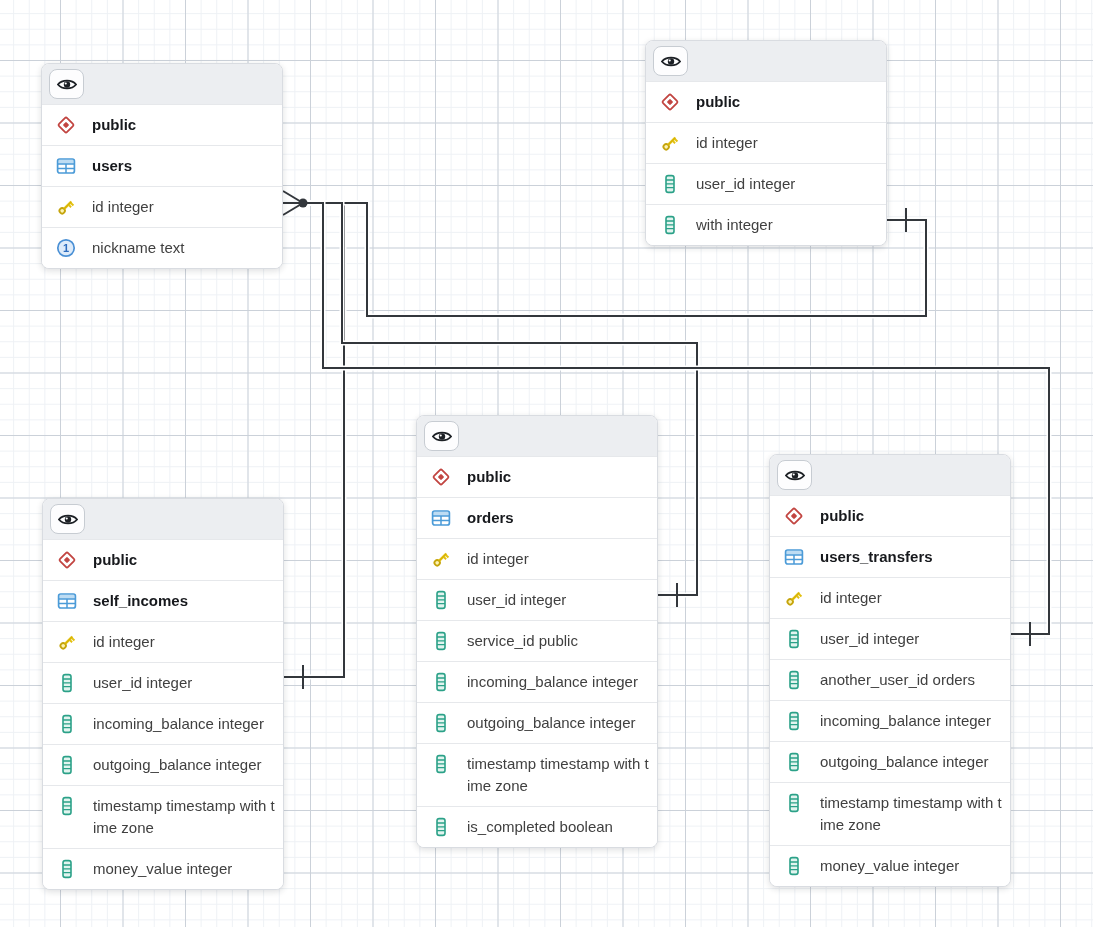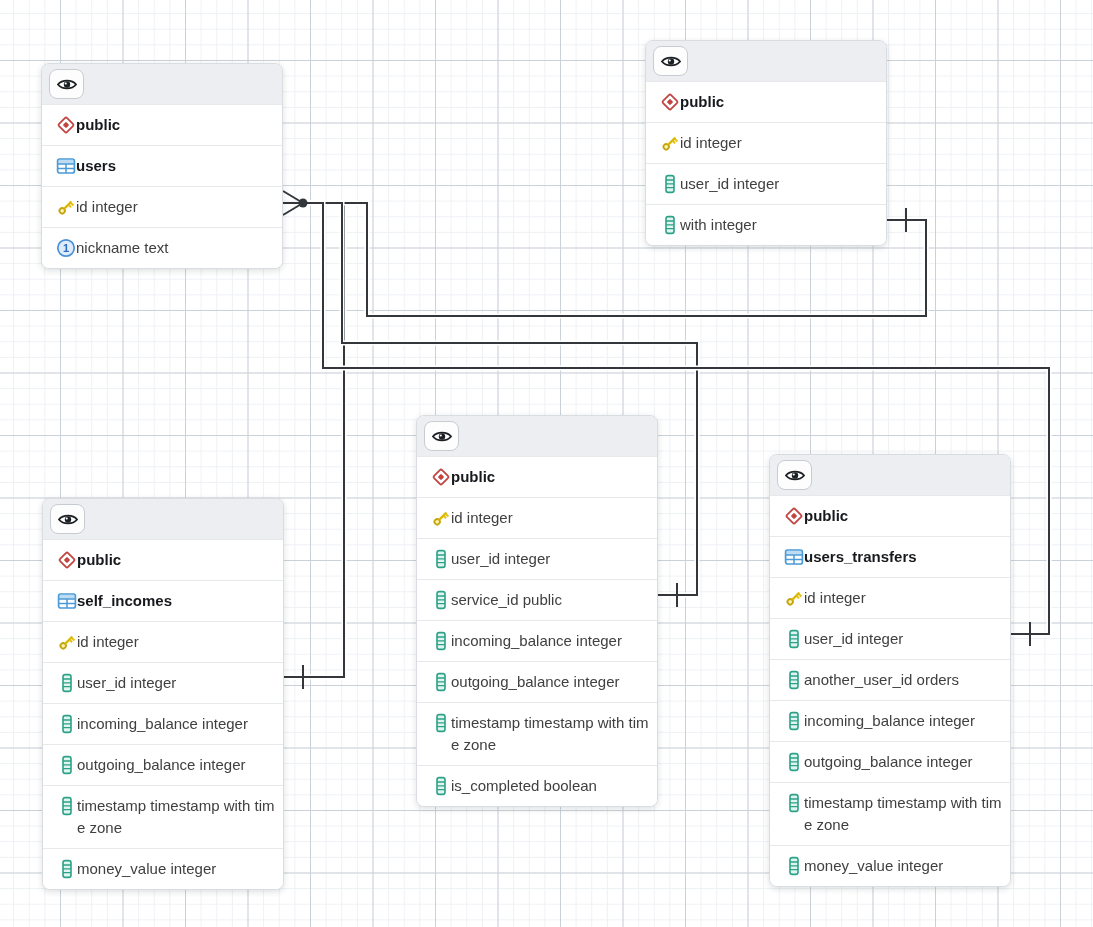--- a/index.html
+++ b/index.html
@@ -38,21 +38,21 @@
   }
   .eye-btn{
     width:35px;height:30px;
     border:1px solid #c7ccd2;
     border-radius:8px;
     background:#fdfdfe;
     display:flex;align-items:center;justify-content:center;
     padding:0;cursor:pointer;
   }
   .t-row{
-    display:flex;align-items:flex-start;gap:0;
+    display:flex;align-items:flex-start;gap:16px;
     padding:9px 8px 9px 14px;
     border-top:1px solid #e6e8eb;
     min-height:40px;
     box-sizing:border-box;
     background:#fff;
   }
   .ic{flex:0 0 20px;width:20px;height:20px;margin-top:1px;}
   .t-label{
     font-size:15px;line-height:22px;color:#404040;
     overflow-wrap:anywhere;word-break:break-all;
@@ -193,20 +193,29 @@
         <span class="ic"><svg width="20" height="20" viewBox="0 0 20 20">
             <g transform="rotate(45 10 10)">
               <rect x="4.3" y="4.3" width="11.4" height="11.4" rx="1.6" fill="#ffffff" stroke="#c24541" stroke-width="1.8"></rect>
               <rect x="7.7" y="7.7" width="4.6" height="4.6" rx="1" fill="#c24541"></rect>
             </g>
           </svg></span>
         <span class="t-label t-bold">public</span>
       </div>
       <div class="t-row">
         <span class="ic"><svg width="20" height="20" viewBox="0 0 20 20">
+            <rect x="1.6" y="3" width="16.8" height="14" rx="2" fill="#ffffff" stroke="none"></rect>
+            <path d="M2.4 4 h15.2 v3.8 h-15.2 z" fill="#bddcf3"></path>
+            <path d="M1.6 8 H18.4 M1.6 12.5 H18.4 M10 8 V17" stroke="#4b9bd8" stroke-width="1.5" fill="none"></path>
+            <rect x="1.6" y="3" width="16.8" height="14" rx="2" fill="none" stroke="#4b9bd8" stroke-width="1.7"></rect>
+          </svg></span>
+        <span class="t-label t-bold">orders</span>
+      </div>
+      <div class="t-row">
+        <span class="ic"><svg width="20" height="20" viewBox="0 0 20 20">
             <g transform="rotate(-45 10 10)">
               <circle cx="4.6" cy="10" r="2.7" fill="#fdf3b3" stroke="#c5a40b" stroke-width="1.8"></circle>
               <path d="M7.3 10 H17.6" stroke="#e3c00f" stroke-width="2.6"></path>
               <path d="M7.3 10 H17.6" stroke="#b5950a" stroke-width="0.7" fill="none" opacity="0.5"></path>
               <path d="M13.4 10.8 v3 M16.3 10.8 v3.4" stroke="#e3c00f" stroke-width="2"></path>
             </g>
           </svg></span>
         <span class="t-label">id integer</span>
       </div>
       <div class="t-row">

